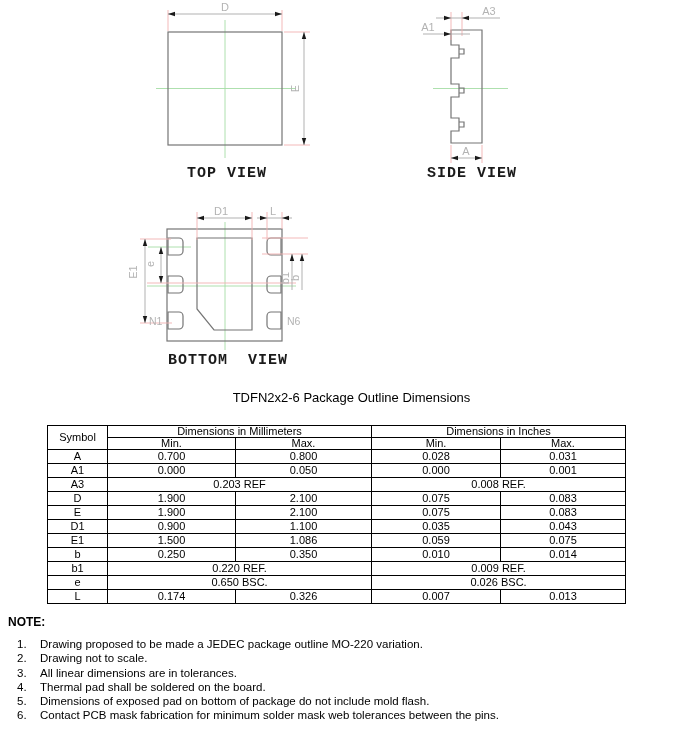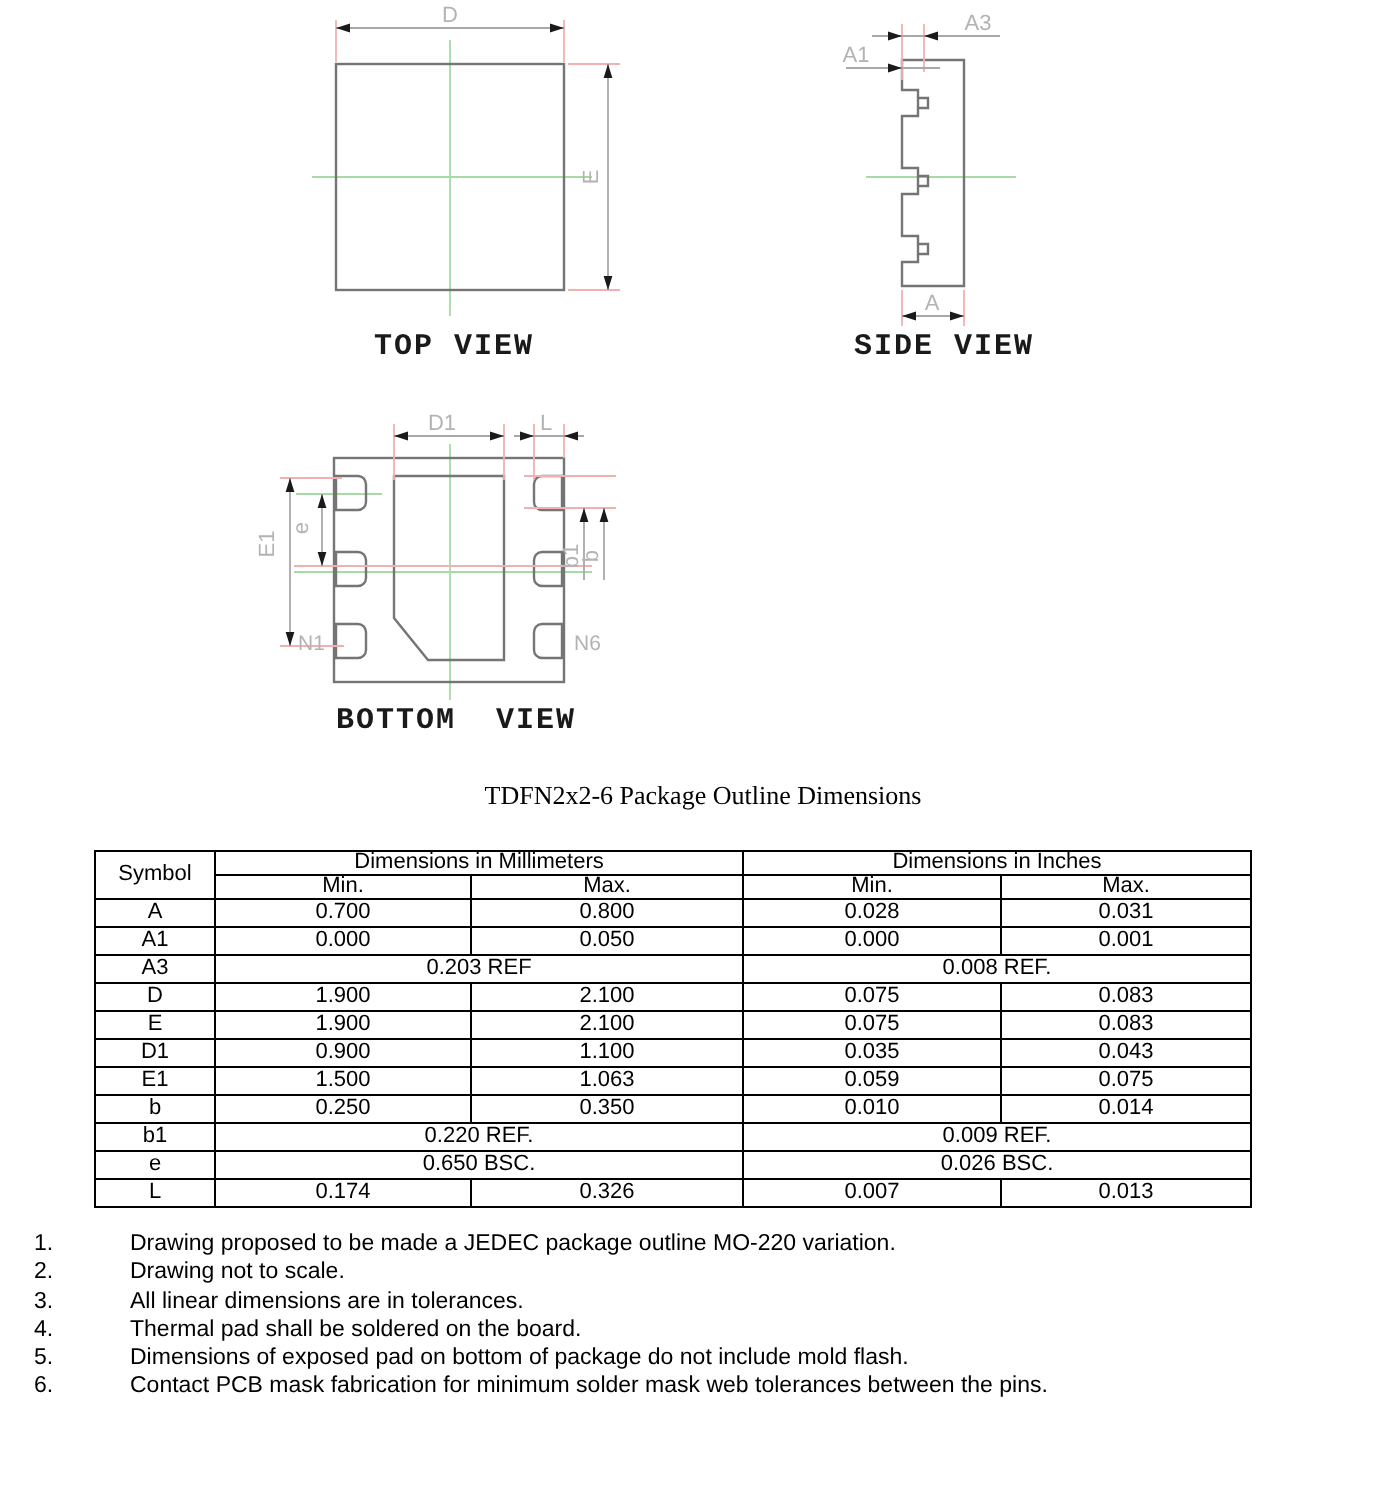--- a/index.html
+++ b/index.html
@@ -24,41 +24,41 @@
   .cad-label{font-family:"Liberation Sans",sans-serif;font-size:11px;fill:var(--label);}
   .pin-label{font-family:"Liberation Sans",sans-serif;font-size:10.5px;fill:var(--label);}
   .outline{stroke:var(--outline);stroke-width:1.2;fill:none;}
   .dimline{stroke:var(--dim);stroke-width:0.9;fill:none;}
   .extline{stroke:var(--ext);stroke-width:0.9;fill:none;}
   .cline{stroke:var(--center);stroke-width:0.9;fill:none;}
   .arrow{fill:var(--ink);stroke:none;}
 
   #table-title{
     position:absolute;top:390px;left:0;width:687px;box-sizing:border-box;
-    padding-left:16px;text-align:center;font-size:13px;color:#000;font-family:Liberation Serif, serif;
+    padding-left:16px;text-align:center;font-size:13px;color:#000;
   }
   #dims-table{
     position:absolute;left:47px;top:425px;width:578px;
     border-collapse:collapse;table-layout:fixed;
     font-size:11px;color:#000;border-radius:14px;
   }
   #dims-table th,#dims-table td{
     border:1px solid #000;text-align:center;vertical-align:middle;
     padding:0;font-weight:normal;overflow:hidden;white-space:nowrap;
   }
   #dims-table th{height:10px;line-height:11px;}
   #dims-table td{height:13px;line-height:13px;}
 
   #notes{position:absolute;left:8px;top:615px;width:670px;}
   #notes-heading{font-size:12px;font-weight:bold;margin:0 0 8px 0;}
   .note-item{
     display:flex;padding-left:9px;font-size:11.5px;line-height:14.3px;
   }
   .note-num{width:23px;flex:0 0 23px;}
-  .note-text{flex:1;margin-left:25px;}
+  .note-text{flex:1;}
 </style>
 </head>
 <body>
 
 <svg id="drawing-canvas" width="687" height="380" viewBox="0 0 687 380" xmlns="http://www.w3.org/2000/svg">
 
   <g>
     <line class="cline" x1="225" y1="20" x2="225" y2="158"></line>
     <line class="cline" x1="156" y1="88.5" x2="296" y2="88.5"></line>
     <rect class="outline" x="168" y="32" width="114" height="113"></rect>
@@ -247,21 +247,21 @@
     <tr>
       <td>D1</td>
       <td>0.900</td>
       <td>1.100</td>
       <td>0.035</td>
       <td>0.043</td>
     </tr>
     <tr>
       <td>E1</td>
       <td>1.500</td>
-      <td>1.063</td>
+      <td>1.086</td>
       <td>0.059</td>
       <td>0.075</td>
     </tr>
     <tr>
       <td>b</td>
       <td>0.250</td>
       <td>0.350</td>
       <td>0.010</td>
       <td>0.014</td>
     </tr>
@@ -279,20 +279,21 @@
       <td>L</td>
       <td>0.174</td>
       <td>0.326</td>
       <td>0.007</td>
       <td>0.013</td>
     </tr>
   </tbody>
 </table>
 
 <div id="notes">
+  <p id="notes-heading">NOTE:</p>
   <div class="note-item">
     <span class="note-num">1.</span>
     <span class="note-text">Drawing proposed to be made a JEDEC package outline MO-220 variation.</span>
   </div>
   <div class="note-item">
     <span class="note-num">2.</span>
     <span class="note-text">Drawing not to scale.</span>
   </div>
   <div class="note-item">
     <span class="note-num">3.</span>

